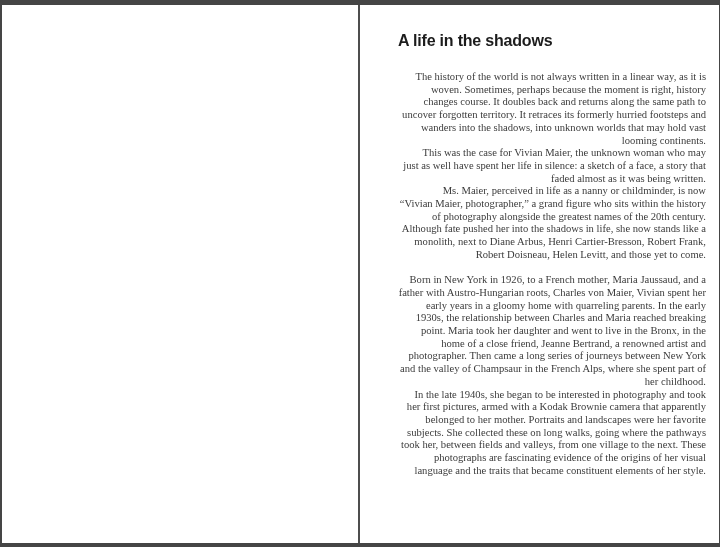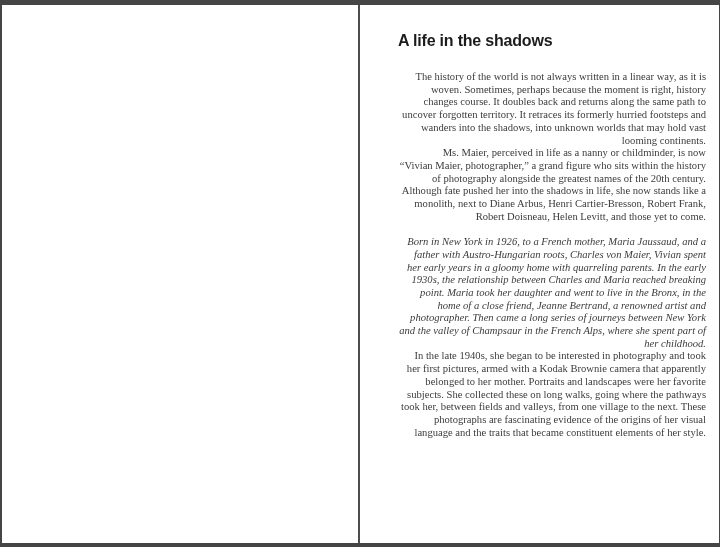--- a/index.html
+++ b/index.html
@@ -71,32 +71,33 @@
   }
   .para {
     margin: 0;
     font-family: "Liberation Serif", serif;
     font-size: 10.6px;
     line-height: 12.7px;
     color: #3b3b3b;
     text-align: right;
   }
   .para.indent { text-indent: 14px; }
-  .para.section-gap { margin-top: 12.7px; font-style: italic; }
+  .para.section-gap { margin-top: 12.7px; }
 </style>
 </head>
 <body>
 
 <div class="viewport">
   <div class="spread">
     <div class="page-left"></div>
     <div class="gutter"></div>
     <div class="page-right">
       <h1 class="chapter-title">A life in the shadows</h1>
       <div class="text-block">
         <p class="para">The history of the world is not always written in a linear way, as it is woven. Sometimes, perhaps because the moment is right, history changes course. It doubles back and returns along the same path to uncover forgotten territory. It retraces its formerly hurried footsteps and wanders into the shadows, into unknown worlds that may hold vast looming continents.</p>
+        <p class="para indent">This was the case for Vivian Maier, the unknown woman who may just as well have spent her life in silence: a sketch of a face, a story that faded almost as it was being written.</p>
         <p class="para indent">Ms. Maier, perceived in life as a nanny or childminder, is now “Vivian Maier, photographer,” a grand figure who sits within the history of photography alongside the greatest names of the 20th century. Although fate pushed her into the shadows in life, she now stands like a monolith, next to Diane Arbus, Henri Cartier-Bresson, Robert Frank, Robert Doisneau, Helen Levitt, and those yet to come.</p>
         <p class="para section-gap">Born in New York in 1926, to a French mother, Maria Jaussaud, and a father with Austro-Hungarian roots, Charles von Maier, Vivian spent her early years in a gloomy home with quarreling parents. In the early 1930s, the relationship between Charles and Maria reached breaking point. Maria took her daughter and went to live in the Bronx, in the home of a close friend, Jeanne Bertrand, a renowned artist and photographer. Then came a long series of journeys between New York and the valley of Champsaur in the French Alps, where she spent part of her childhood.</p>
         <p class="para indent">In the late 1940s, she began to be interested in photography and took her first pictures, armed with a Kodak Brownie camera that apparently belonged to her mother. Portraits and landscapes were her favorite subjects. She collected these on long walks, going where the pathways took her, between fields and valleys, from one village to the next. These photographs are fascinating evidence of the origins of her visual language and the traits that became constituent elements of her style.</p>
       </div>
     </div>
   </div>
 </div>
 
 </body></html>

